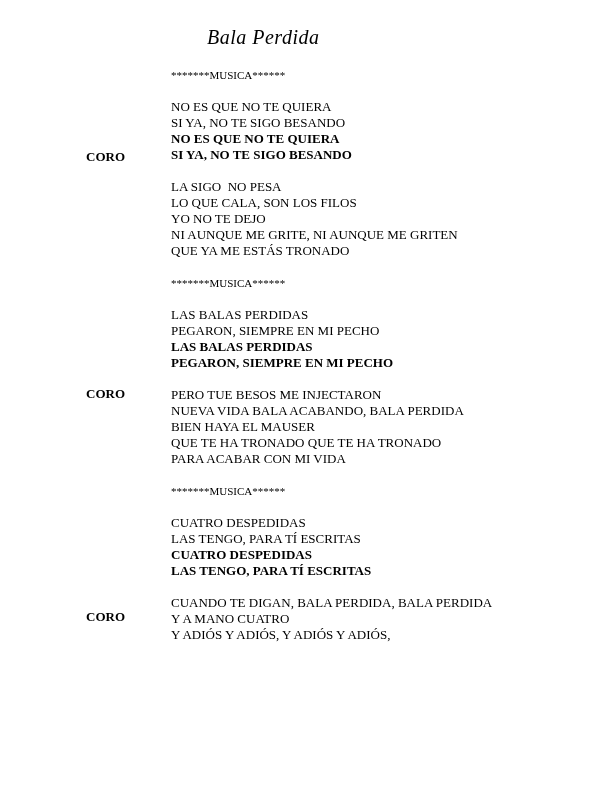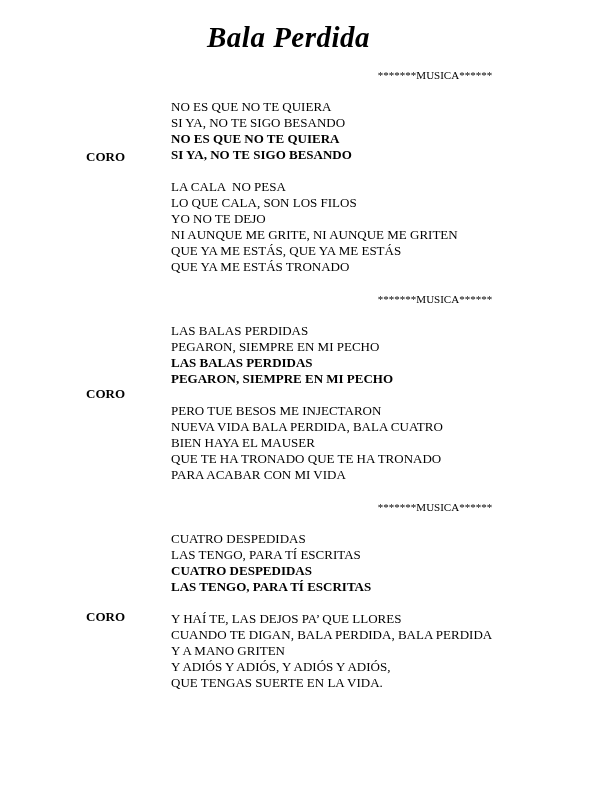--- a/index.html
+++ b/index.html
@@ -3,28 +3,28 @@
   <meta charset="utf-8">
   <style>
     html, body { margin: 0; padding: 0; background: #ffffff; }
     body {
       width: 612px; height: 792px; position: relative; overflow: hidden;
       font-family: "Liberation Serif", "DejaVu Serif", serif;
       color: #000000;
     }
     .title {
       position: absolute; left: 207px; top: 22px;
-      font-size: 29px; font-weight: bold; font-style: italic;
+      font-size: 20px; font-weight: normal; font-style: italic;
       letter-spacing: 0.5px; line-height: 30px;
     }
     .lyrics {
       position: absolute; left: 171px; top: 95px;
       font-size: 13px; line-height: 16px;
     }
-    .musica { font-size: 11px; line-height: 16px; text-align: right; }
+    .musica { font-size: 11px; line-height: 16px; }
     .line { white-space: pre; height: 16px; }
     .bold { font-weight: bold; }
     .gap { height: 16px; }
     .coro {
       position: absolute; left: 86px; font-size: 13px; font-weight: bold;
       line-height: 16px;
     }
   </style>
 </head>
 <body>
@@ -40,53 +40,50 @@
   <div class="line musica">*******MUSICA******</div>
   <div class="gap"></div>
 
   <div class="line">NO ES QUE NO TE QUIERA</div>
   <div class="line">SI YA, NO TE SIGO BESANDO</div>
 
   <div class="line bold">NO ES QUE NO TE QUIERA</div>
   <div class="line bold">SI YA, NO TE SIGO BESANDO</div>
   <div class="gap"></div>
 
-  <div class="line">LA CALA  NO PESA</div>
+  <div class="line">LA SIGO  NO PESA</div>
   <div class="line">LO QUE CALA, SON LOS FILOS</div>
   <div class="line">YO NO TE DEJO</div>
   <div class="line">NI AUNQUE ME GRITE, NI AUNQUE ME GRITEN</div>
-  <div class="line">QUE YA ME ESTÁS, QUE YA ME ESTÁS</div>
   <div class="line">QUE YA ME ESTÁS TRONADO</div>
   <div class="gap"></div>
 
   <div class="line musica">*******MUSICA******</div>
   <div class="gap"></div>
 
   <div class="line">LAS BALAS PERDIDAS</div>
   <div class="line">PEGARON, SIEMPRE EN MI PECHO</div>
 
   <div class="line bold">LAS BALAS PERDIDAS</div>
   <div class="line bold">PEGARON, SIEMPRE EN MI PECHO</div>
   <div class="gap"></div>
 
   <div class="line">PERO TUE BESOS ME INJECTARON</div>
-  <div class="line">NUEVA VIDA BALA PERDIDA, BALA CUATRO</div>
+  <div class="line">NUEVA VIDA BALA ACABANDO, BALA PERDIDA</div>
   <div class="line">BIEN HAYA EL MAUSER</div>
   <div class="line">QUE TE HA TRONADO QUE TE HA TRONADO</div>
   <div class="line">PARA ACABAR CON MI VIDA</div>
   <div class="gap"></div>
 
   <div class="line musica">*******MUSICA******</div>
   <div class="gap"></div>
 
   <div class="line">CUATRO DESPEDIDAS</div>
   <div class="line">LAS TENGO, PARA TÍ ESCRITAS</div>
 
   <div class="line bold">CUATRO DESPEDIDAS</div>
   <div class="line bold">LAS TENGO, PARA TÍ ESCRITAS</div>
   <div class="gap"></div>
 
-  <div class="line">Y HAÍ TE, LAS DEJOS PA’ QUE LLORES</div>
   <div class="line">CUANDO TE DIGAN, BALA PERDIDA, BALA PERDIDA</div>
-  <div class="line">Y A MANO GRITEN</div>
+  <div class="line">Y A MANO CUATRO</div>
   <div class="line">Y ADIÓS Y ADIÓS, Y ADIÓS Y ADIÓS,</div>
-  <div class="line">QUE TENGAS SUERTE EN LA VIDA.</div>
 </div>
 
 </body></html>

